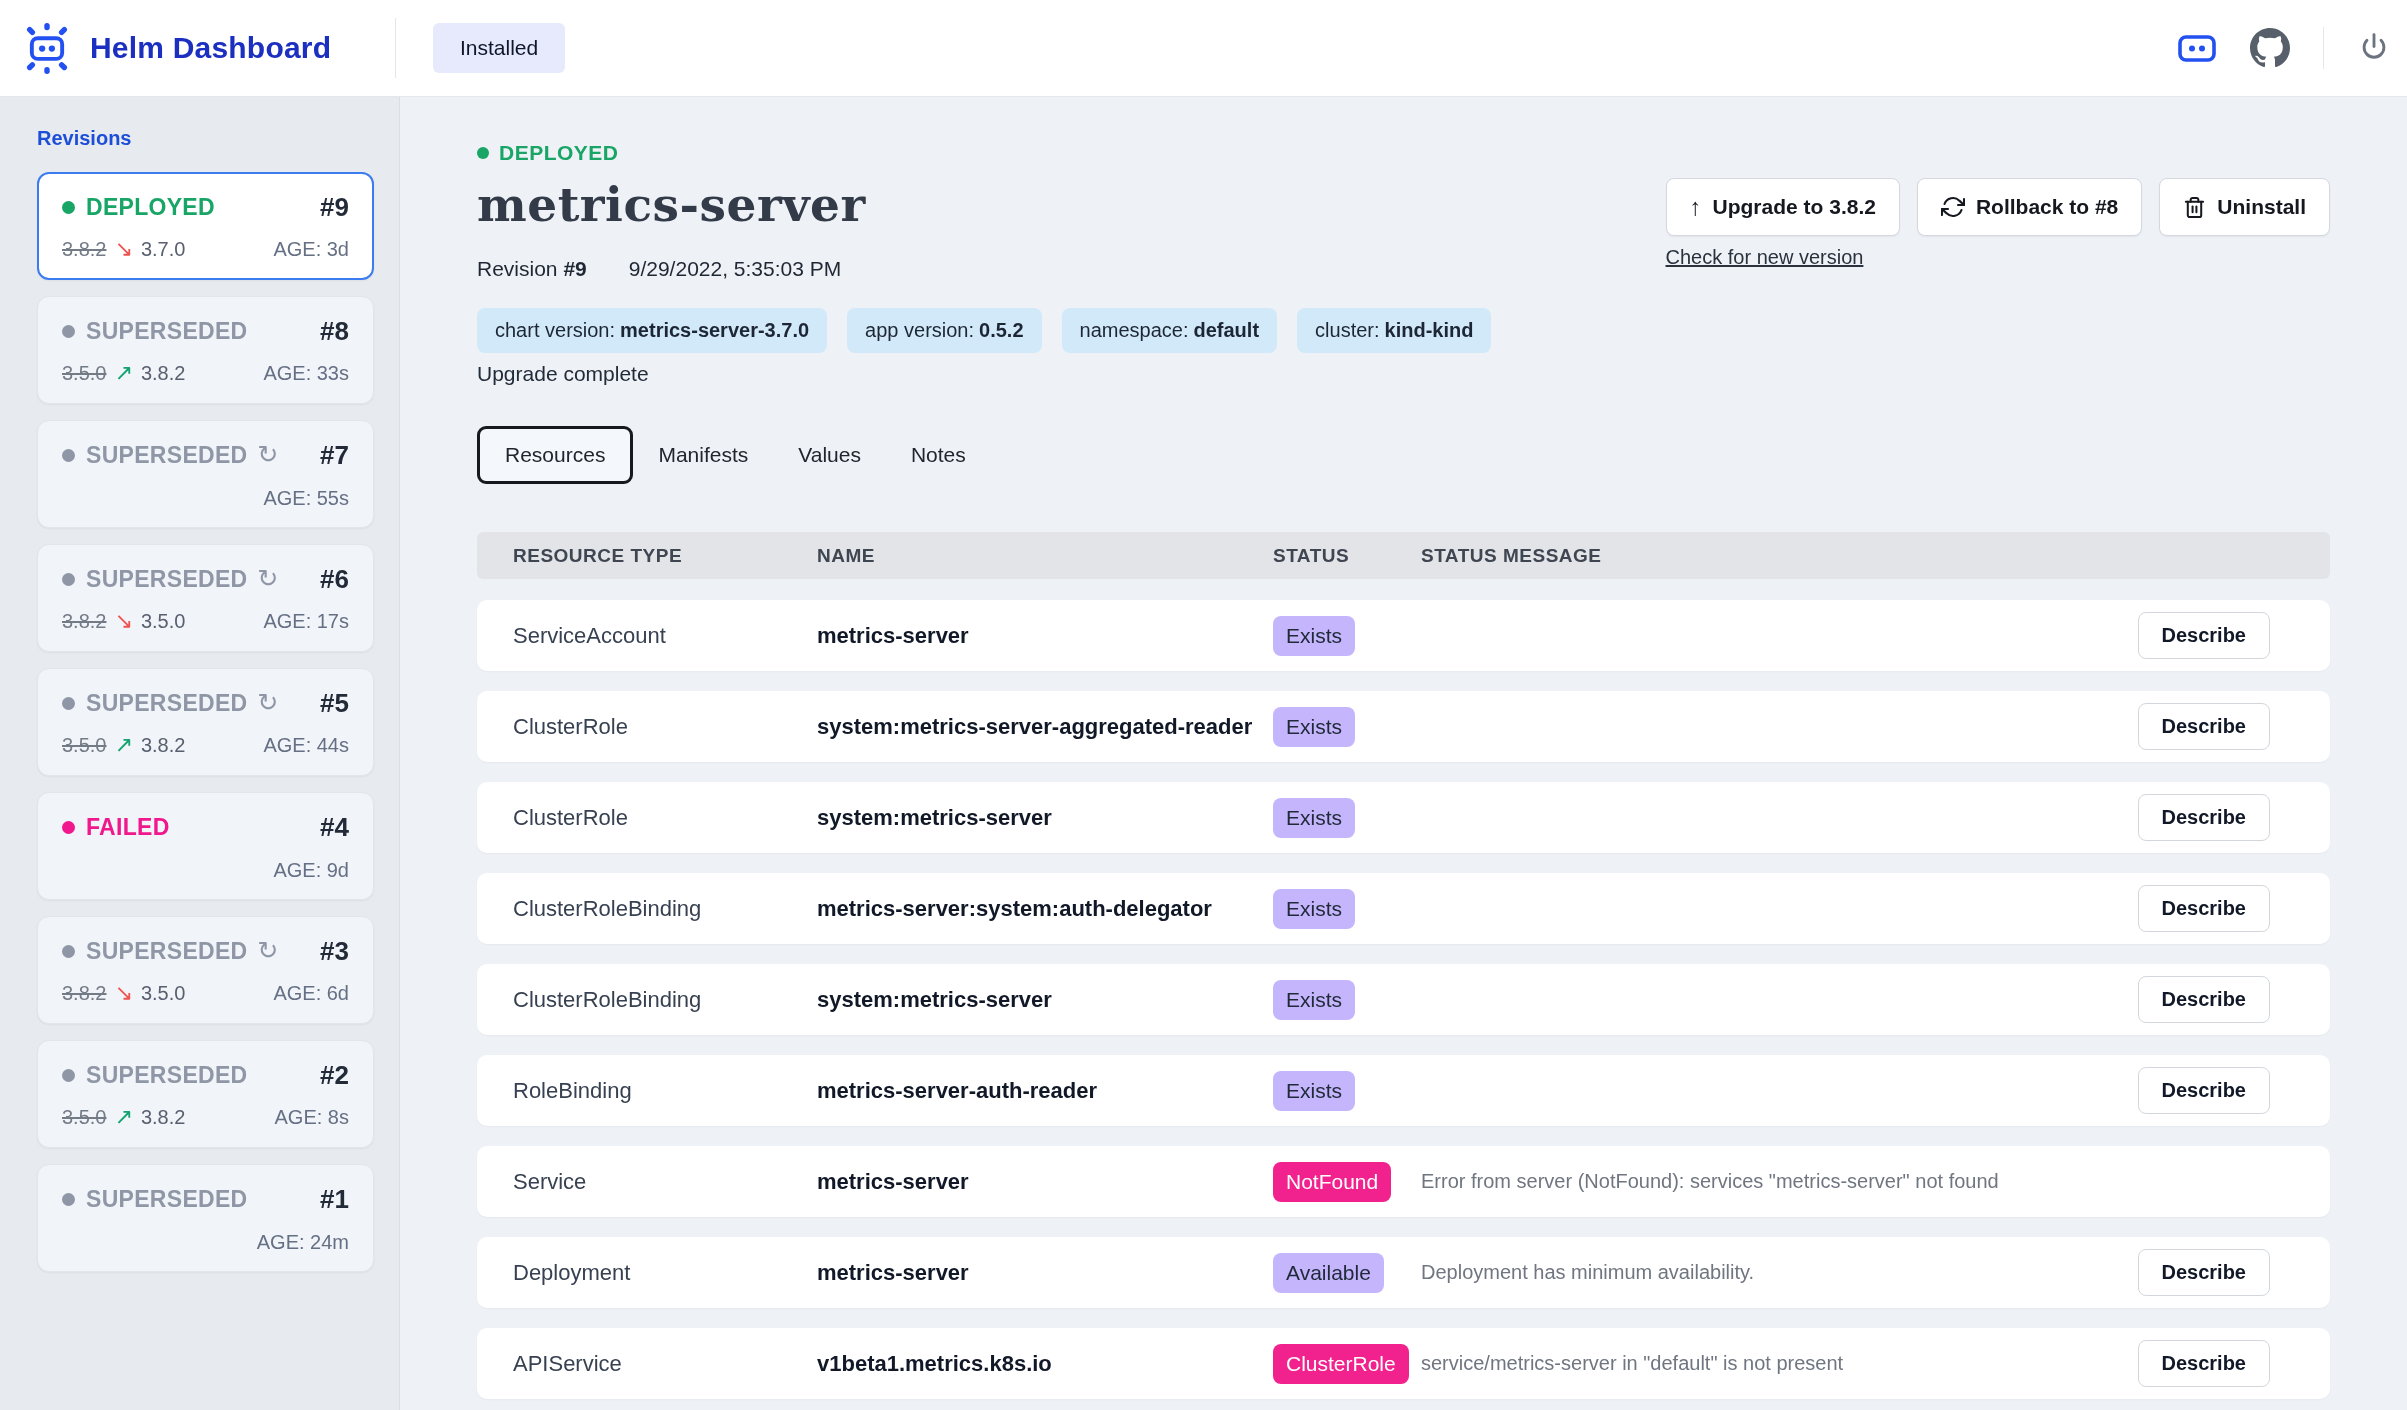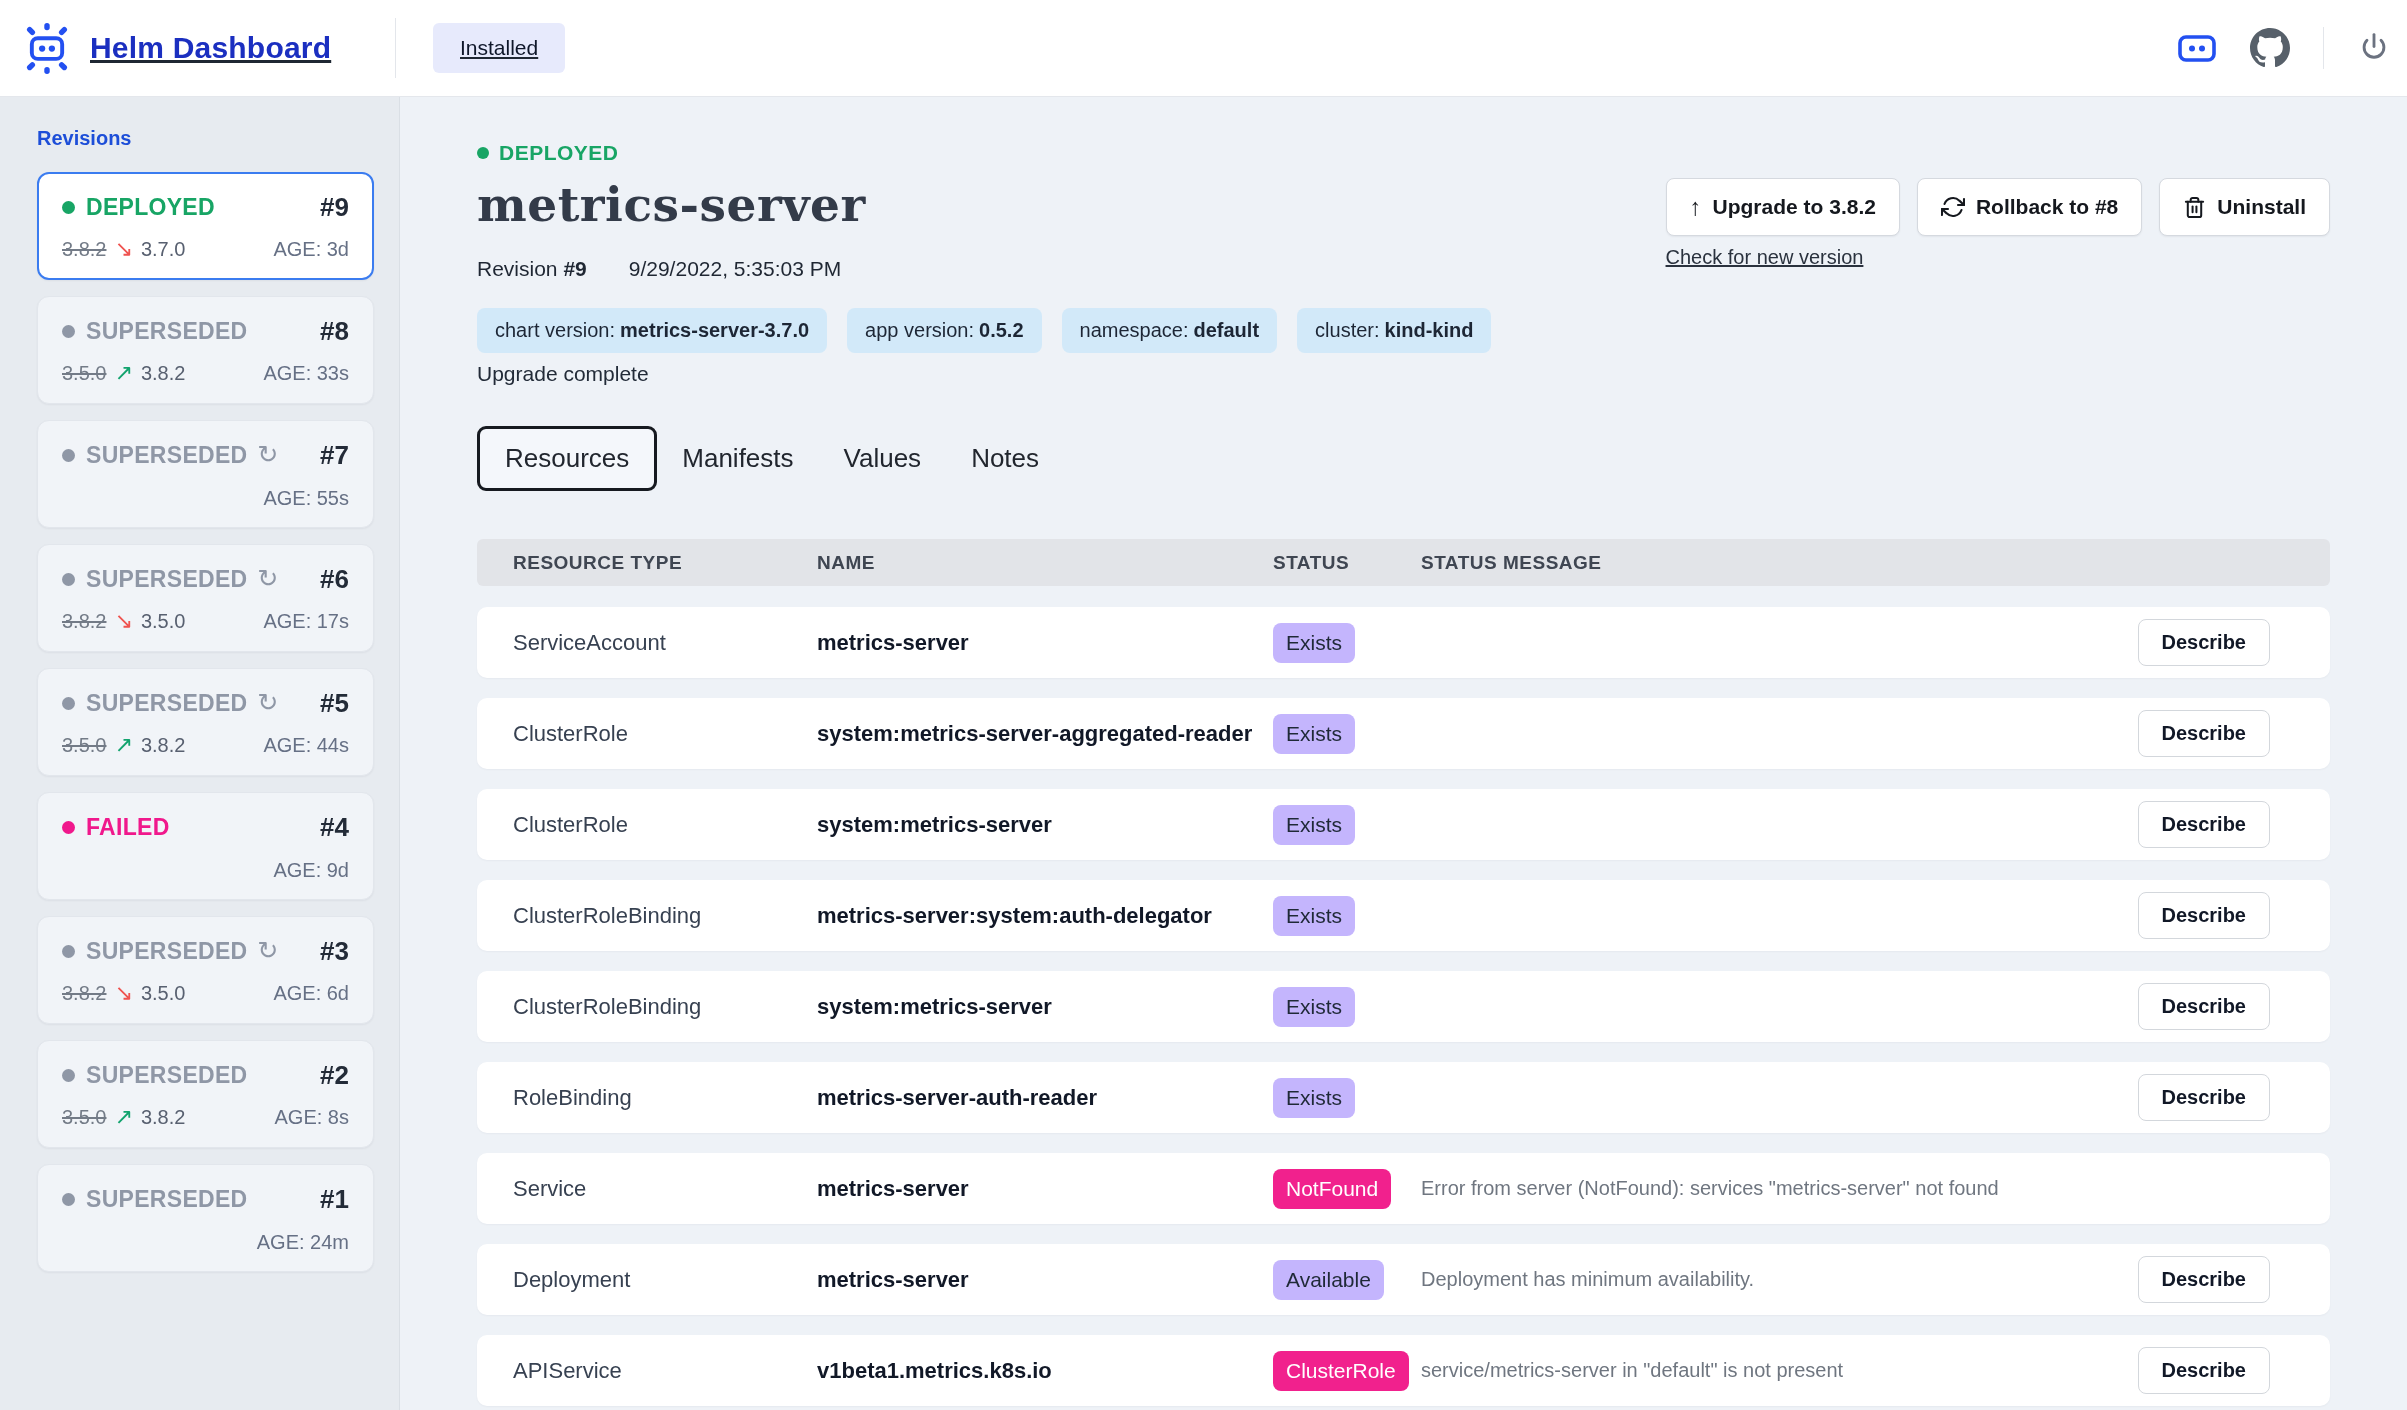--- a/index.html
+++ b/index.html
@@ -6,21 +6,21 @@
   html,body { width:2407px; height:1410px; overflow:hidden; }
   body {
     font-family: "Liberation Sans","DejaVu Sans",sans-serif;
     background:#eef2f7; color:#1f2733;
     display:flex; flex-direction:column;
   }
 
   
   header {
     height:97px; background:#fff; border-bottom:1px solid #e4e7ec;
-    display:flex; align-items:center; padding:0 16px 0 21px; flex:0 0 auto;text-decoration:underline;
+    display:flex; align-items:center; padding:0 16px 0 21px; flex:0 0 auto;
   }
   .brand { display:flex; align-items:center; gap:17px; width:374px; }
   .brand-title { font-size:30px; font-weight:700; color:#1b2fc0; letter-spacing:.2px; }
   .h-divider { width:1px; height:60px; background:#e3e6eb; }
   .nav-chip {
     margin-left:37px; height:50px; display:flex; align-items:center;
     padding:4px 27px; background:#e7eafc; color:#0f172a; font-size:21px;
     border-radius:6px; cursor:pointer;
   }
   .header-right { margin-left:auto; display:flex; align-items:center; gap:33px; }
@@ -82,21 +82,21 @@
     display:flex; align-items:center; gap:11px; background:#fff;
     border:1px solid #d5d9df; border-radius:8px; height:58px; padding:0 23px;
     font-family:inherit; font-weight:700; font-size:21px; color:#15181e;
     box-shadow:0 1px 2px rgba(16,24,40,.06); cursor:pointer; white-space:nowrap;
   }
   .action-btn .glyph { font-weight:400; font-size:24px; }
   .check-link { display:inline-block; margin-top:10px; font-size:20px; color:#2a323e; text-decoration:underline; cursor:pointer; }
 
   
   .tabs { margin-top:40px; display:flex; align-items:center; }
-  .tab { padding:14px 25px; font-size:26px; color:#21262e; cursor:pointer; white-space:nowrap; }
+  .tab { padding:14px 25px; font-size:21px; color:#21262e; cursor:pointer; white-space:nowrap; }
   .tab.active { border:3px solid #161a20; border-radius:9px; background:#f4f7fb; }
 
   
   .tgrid { display:grid; grid-template-columns:304px 456px 148px 1fr 170px; align-items:center; }
   .thead {
     margin-top:48px; height:47px; background:#e2e4e8; border-radius:6px;
     padding:0 60px 0 36px; font-size:19px; font-weight:700; letter-spacing:.5px; color:#3f4652;
   }
   .trow {
     height:71px; background:#fff; border-radius:10px; padding:0 60px 0 36px;

